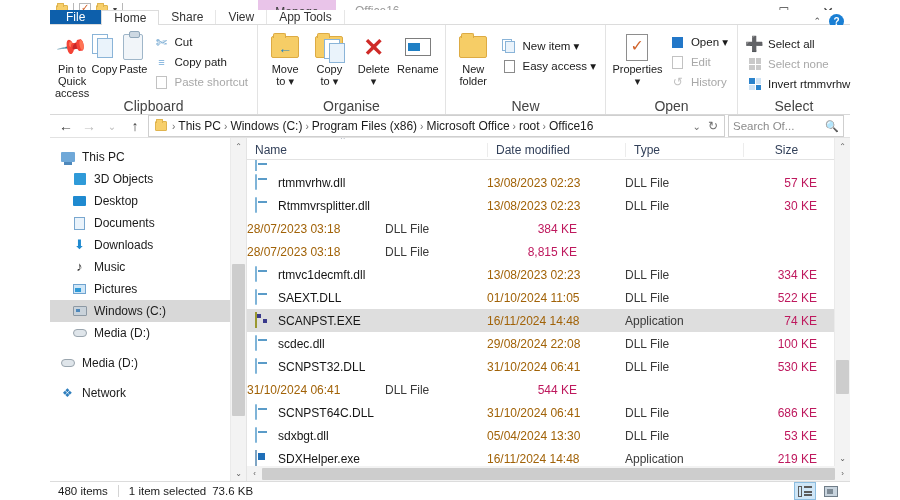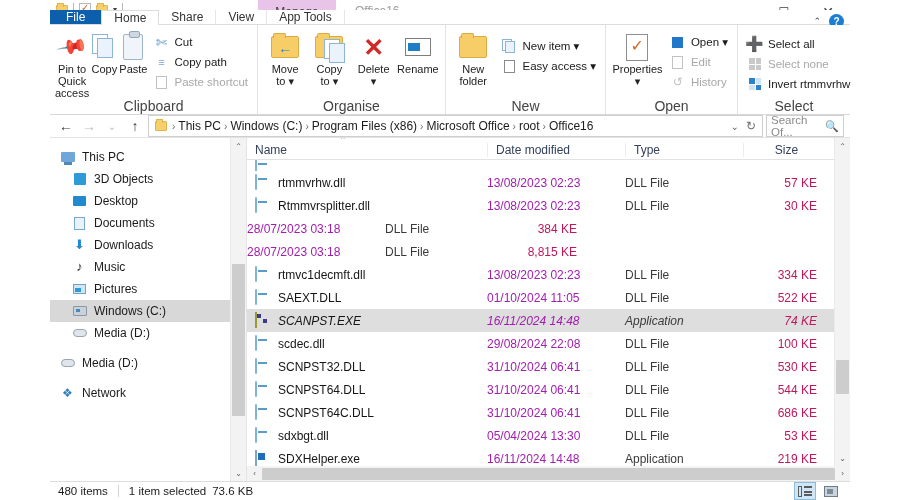--- a/index.html
+++ b/index.html
@@ -101,21 +101,21 @@
   .addrbar { height:30px; display:flex; align-items:center; gap:3px; padding:0 6px; background:#fff; }
   .nav-ico { width:20px; height:20px; display:flex; align-items:center; justify-content:center;
              font-size:14px; color:#3c3c3c; }
   .nav-ico.dim { color:#bdbdbd; }
   .nav-ico.sm { font-size:10px; }
   .crumbs { flex:1; height:22px; border:1px solid #cfcfcf; background:#fff;
             display:flex; align-items:center; padding:0 4px; gap:3px; overflow:hidden; }
   .crumb { font-size:12px; color:#1b1b1b; white-space:nowrap; }
   .csep { font-size:10px; color:#6d6d6d; }
   .crumbs .right { margin-left:auto; display:flex; align-items:center; gap:7px; padding-right:2px; }
-  .searchbox { width:78px; height:22px; border:1px solid #cfcfcf; background:#fff;
+  .searchbox { width:116px; height:22px; border:1px solid #cfcfcf; background:#fff;
                display:flex; align-items:center; padding:0 4px; }
   .searchbox span.ph { font-size:11.5px; color:#8b8b8b; flex:1; }
   
   .content { flex:1; display:flex; border-top:1px solid #e2e2e2; position:relative; }
   .nav { width:196px; position:relative; background:#fff; overflow:hidden; }
   .nav-list { padding-top:8px; }
   .nav-item { height:22px; display:flex; align-items:center; gap:7px; padding-left:22px;
               font-size:12px; color:#1b1b1b; }
   .nav-item.sel { background:#d8d8d8; }
   .nav-item.lvl0 { padding-left:10px; }
@@ -147,24 +147,24 @@
            position:relative; padding-bottom:2px; }
   .fh { font-size:12px; color:#33415a; padding-left:8px; border-left:1px solid #ececec; }
   .fh:first-child { border-left:none; }
   .fh.name { width:240px; }
   .fh.date { width:138px; }
   .fh.type { width:118px; }
   .fh.size { width:78px;text-align:center; }
   .sortmark { position:absolute; left:92px; top:-3px; font-size:9px; color:#7b8596; }
   .rows { position:relative; }
   .row { height:23px; display:flex; align-items:center; font-size:12px; color:#151515; }
-  .row.sel { background:#dedede;font-style:italic; }
+  .row.sel { background:#dedede; }
   .row.clipped { height:11px; overflow:hidden; align-items:flex-start; }
   .c-name { width:240px; display:flex; align-items:center; gap:7px; padding-left:8px; }
-  .c-date { width:138px; color:#a21caf; }
+  .c-date { width:138px; color:#a16207; }
   .c-type { width:118px; color:#3a3a3a; }
   .c-size { width:88px; text-align:right; padding-right:14px; color:#be185d; }
   .fico { width:16px; height:16px; flex:0 0 16px; position:relative; }
   .dllico { width:14px; height:14px; background:#bfdff5; border:1px solid #7fb4d8;
             border-radius:1px; position:relative; transform:skewX(-8deg); }
   .dllico:after{content:"";position:absolute;left:2px;top:3px;width:9px;height:2px;background:#5a9bc8;}
   .exeico { width:14px; height:13px; background:#e8e64a; border:1px solid #9a9830; position:relative; }
   .exeico:before{content:"";position:absolute;left:1px;top:1px;width:4px;height:4px;background:#3a3a8c;}
   .exeico:after{content:"";position:absolute;left:7px;top:6px;width:4px;height:4px;background:#3a3a8c;}
   .exeico2 { width:14px; height:13px; background:#dbe9f5; border:1px solid #7fa5c4; position:relative; }
@@ -609,24 +609,20 @@
           <div class="c-name">
             <span class="fico"><span class="dllico"></span></span>
             <span>SCNPST32.DLL</span>
           </div>
           <div class="c-date">31/10/2024 06:41</div>
           <div class="c-type">DLL File</div>
           <div class="c-size">530 KE</div>
         </div>
 
         <div class="row">
-          <div class="c-name">
-            <span class="fico"><span class="dllico"></span></span>
-            <span>SCNPST64.DLL</span>
-          </div>
           <div class="c-date">31/10/2024 06:41</div>
           <div class="c-type">DLL File</div>
           <div class="c-size">544 KE</div>
         </div>
 
         <div class="row">
           <div class="c-name">
             <span class="fico"><span class="dllico"></span></span>
             <span>SCNPST64C.DLL</span>
           </div>

